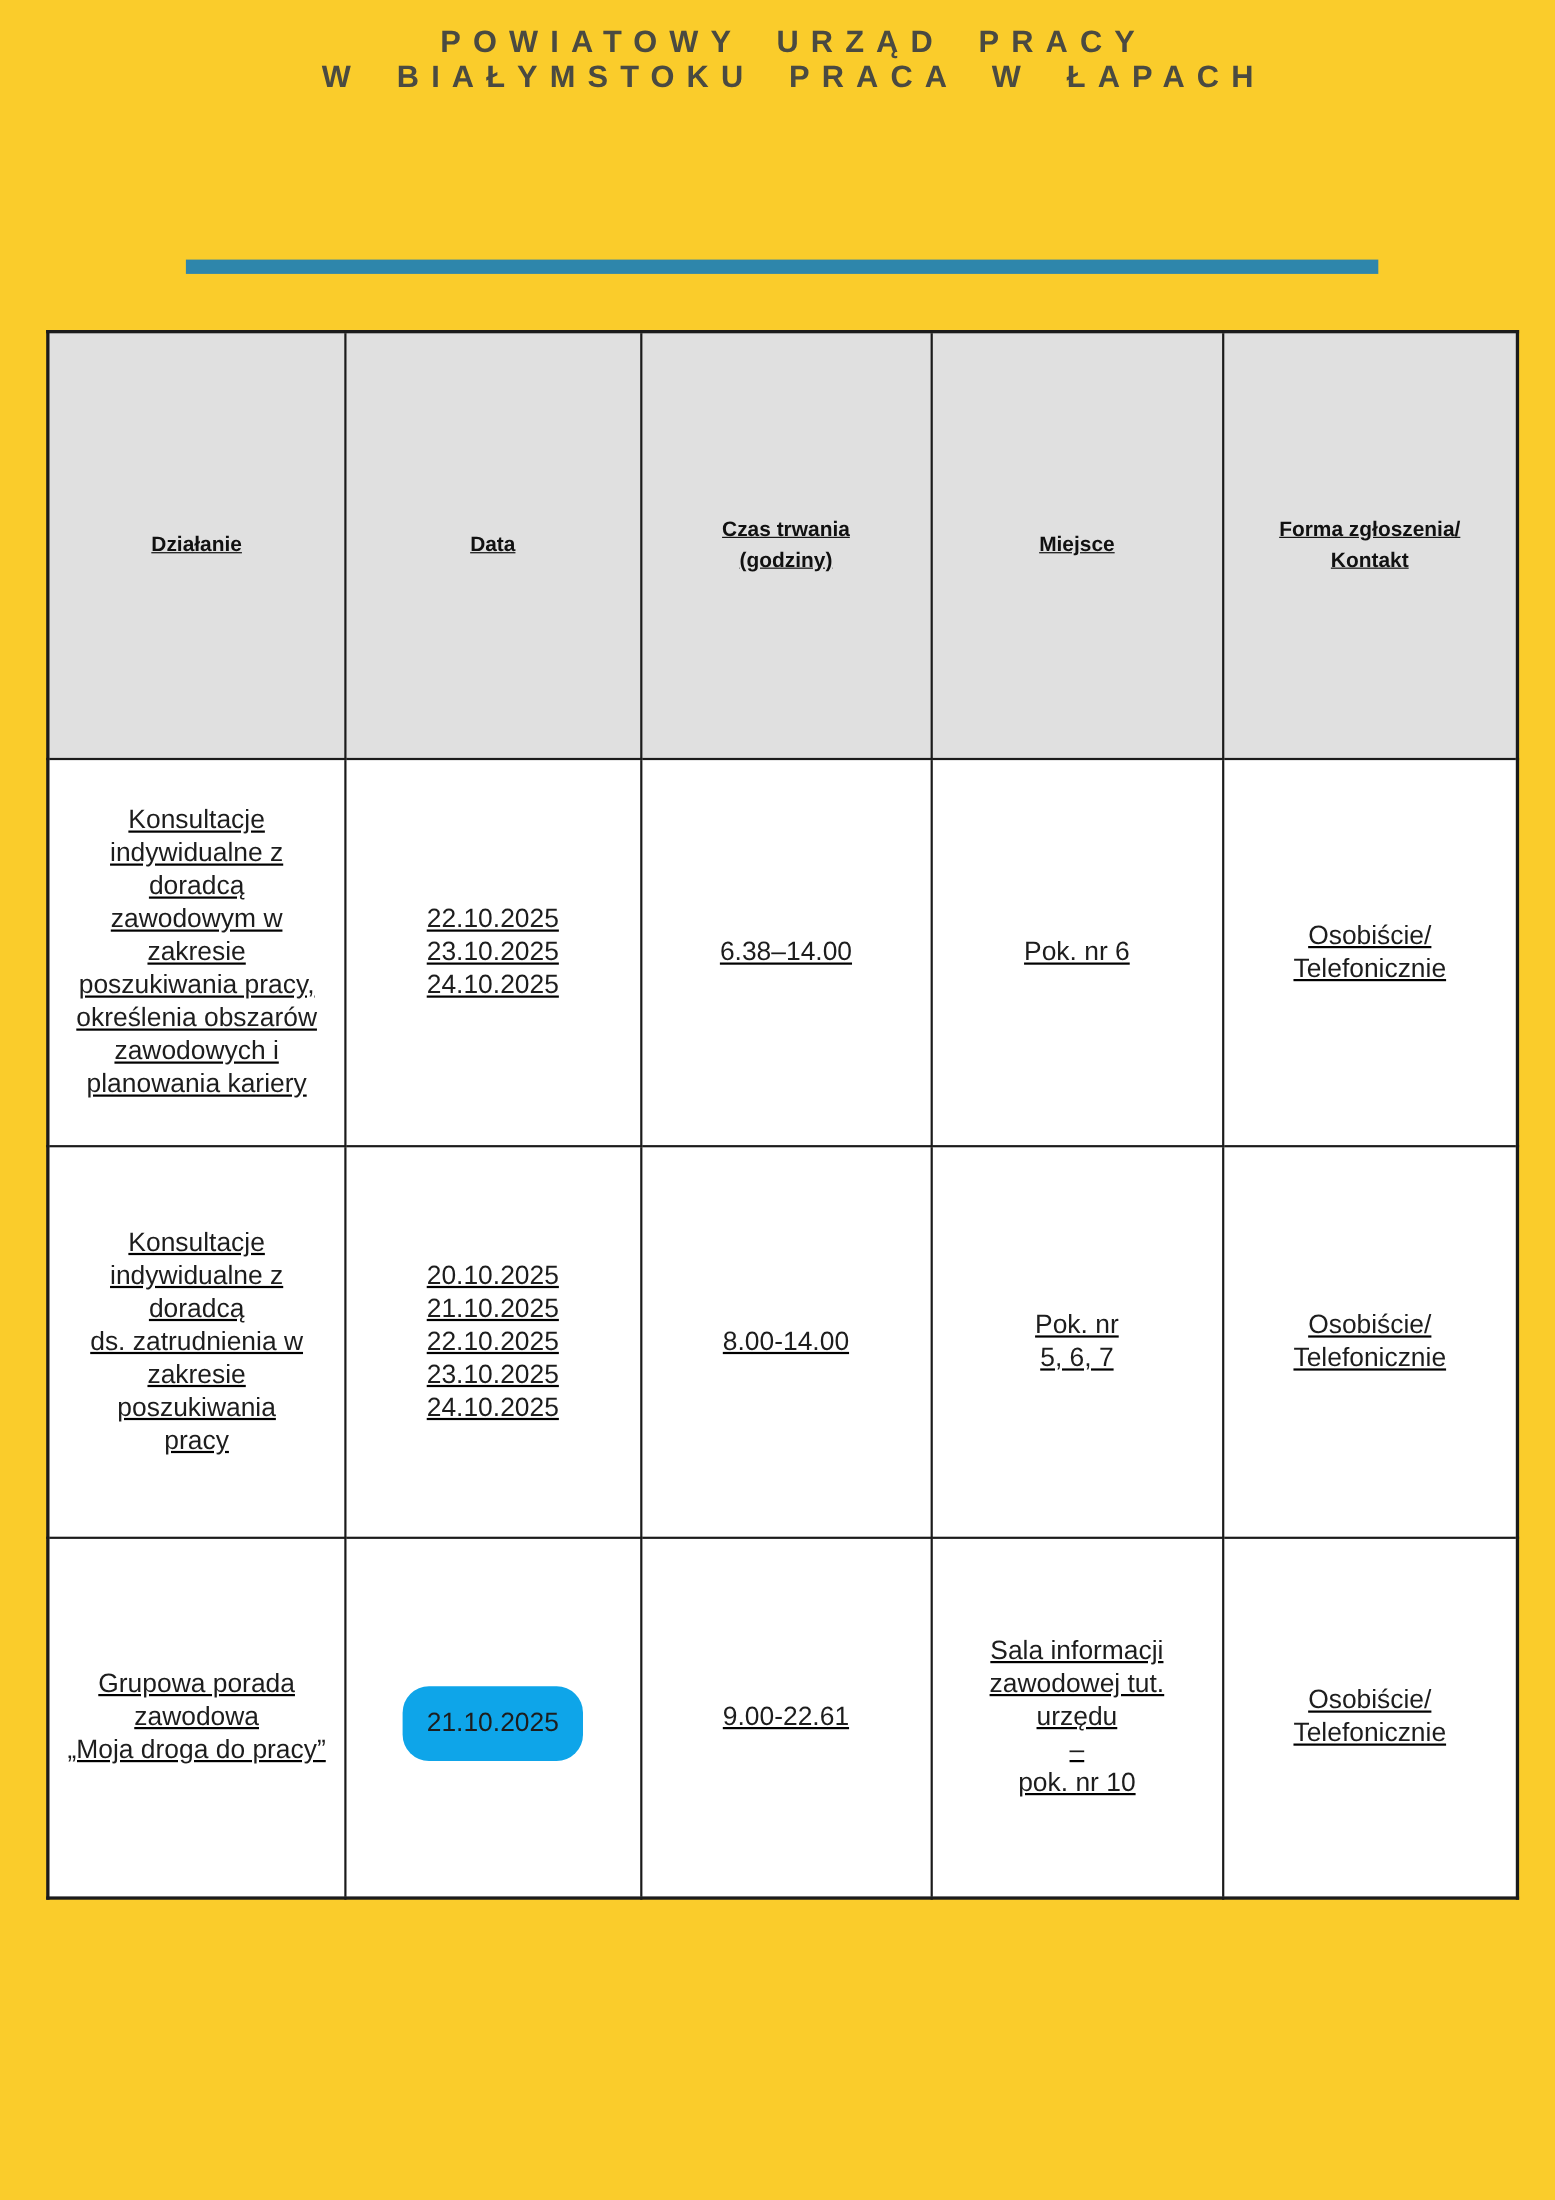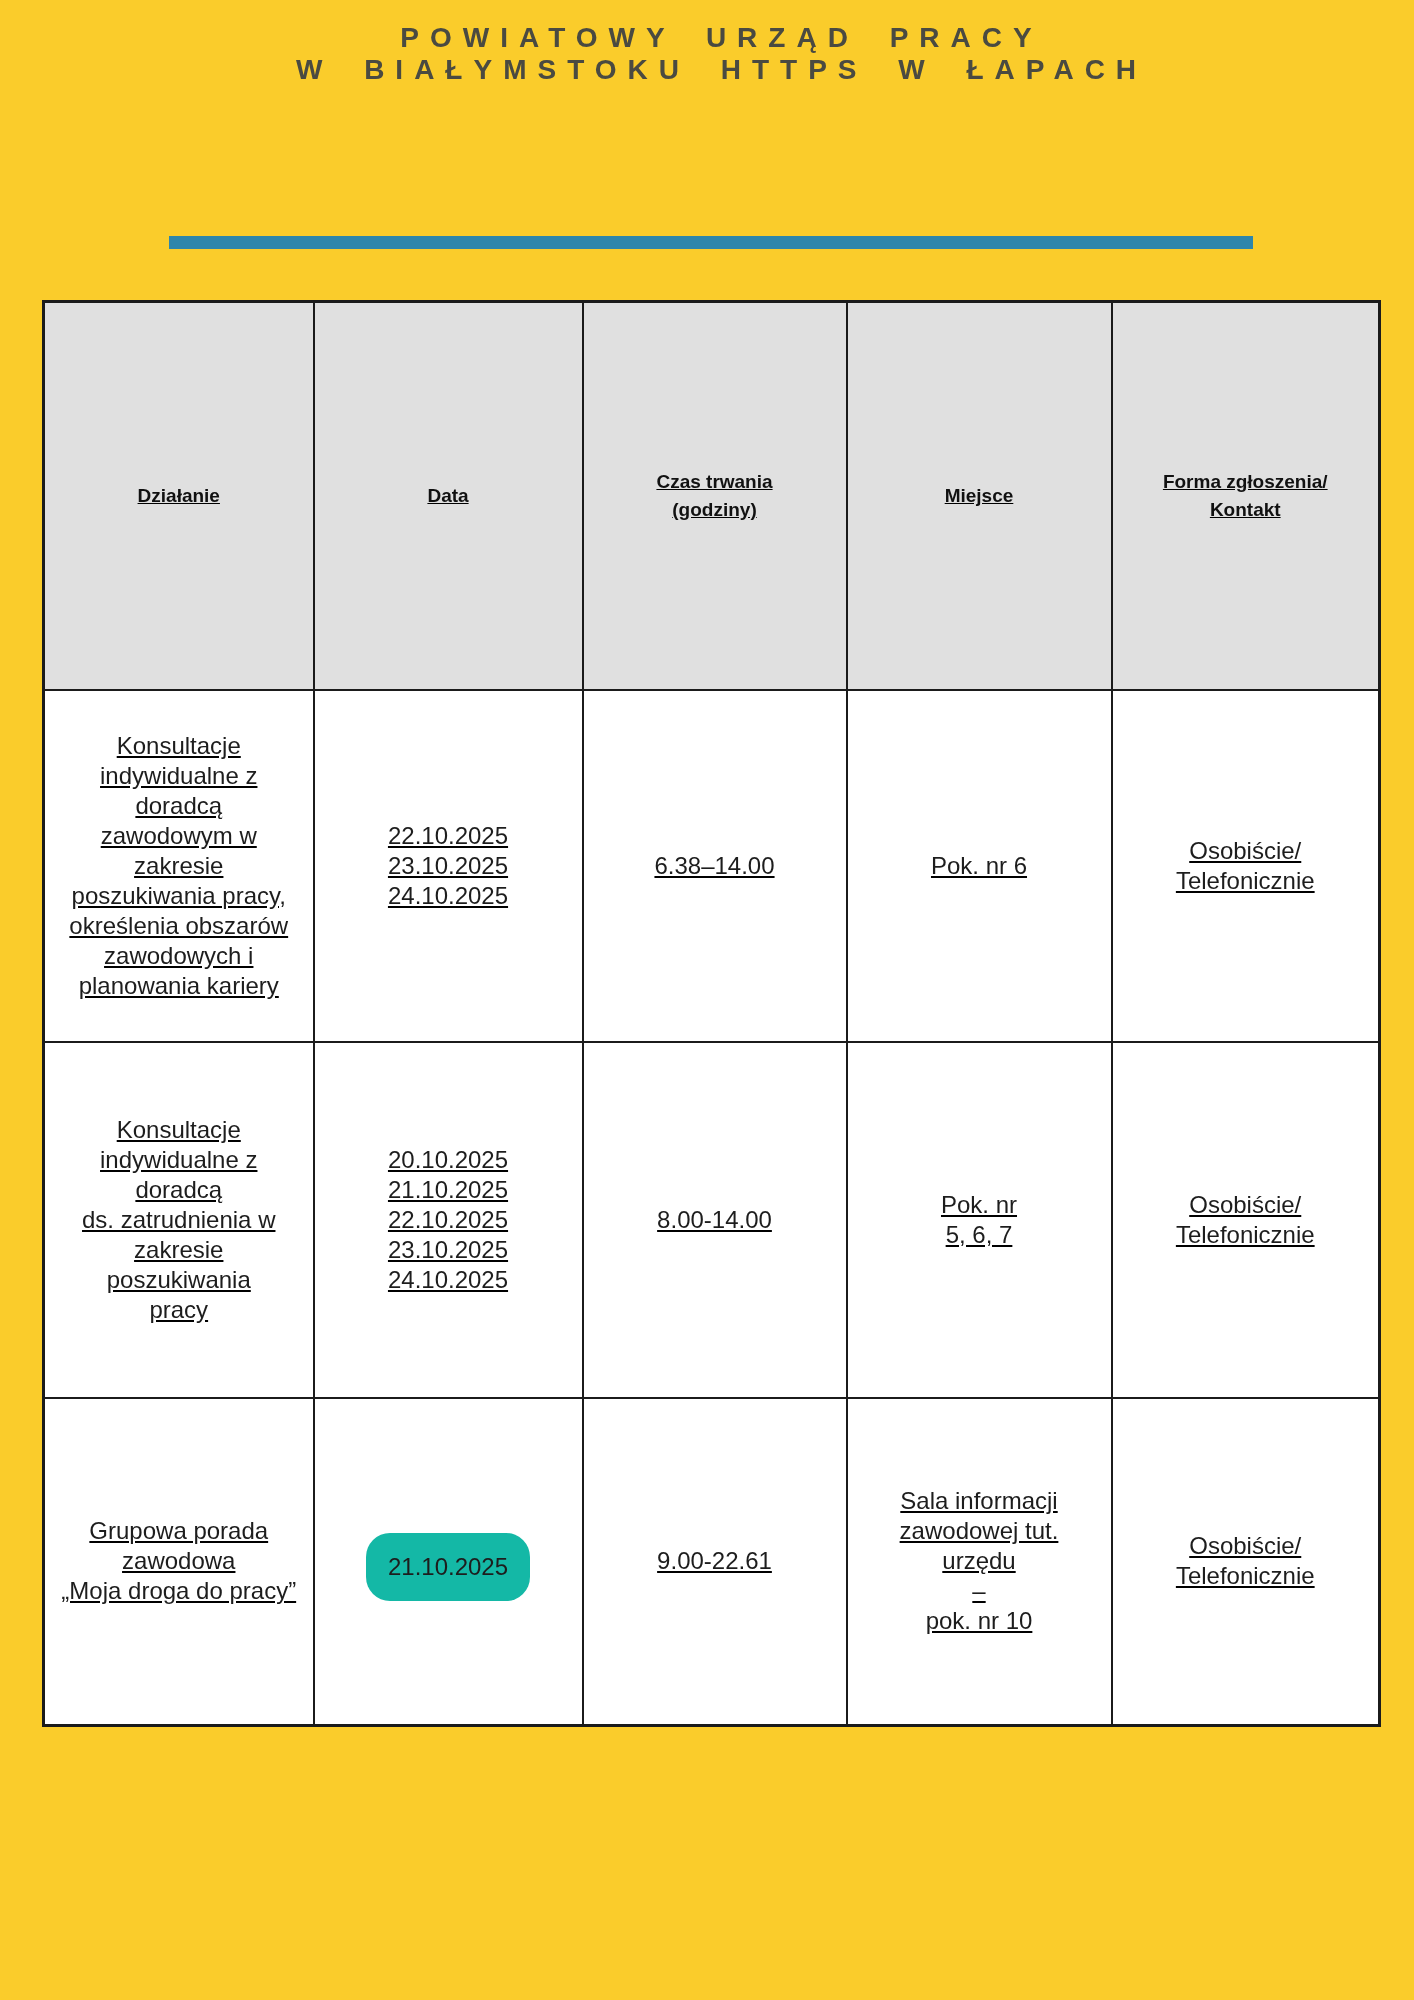--- a/index.html
+++ b/index.html
@@ -84,33 +84,33 @@
   tr.r-3 { height: 328px; }
 
   .col-action   { width: 270px; }
   .col-date     { width: 269px; }
   .col-duration { width: 264px; }
   .col-place    { width: 265px; }
   .col-contact  { width: 268px; }
 
   .date-pill {
     display: inline-block;
-    background: #14b8a6;
+    background: #0ea5e9;
     border-radius: 24px;
     padding: 19px 22px;
     white-space: pre-line;
     margin-top: 12px;
   }
 </style>
 </head>
 <body>
 
 <div class="top-header">
   <div class="hline">POWIATOWY URZĄD PRACY</div>
-  <div class="hline">W BIAŁYMSTOKU HTTPS W ŁAPACH</div>
+  <div class="hline">W BIAŁYMSTOKU PRACA W ŁAPACH</div>
 </div>
 
 <div class="divider-bar"></div>
 
 <table class="schedule">
   <colgroup>
     <col class="col-action">
     <col class="col-date">
     <col class="col-duration">
     <col class="col-place">

